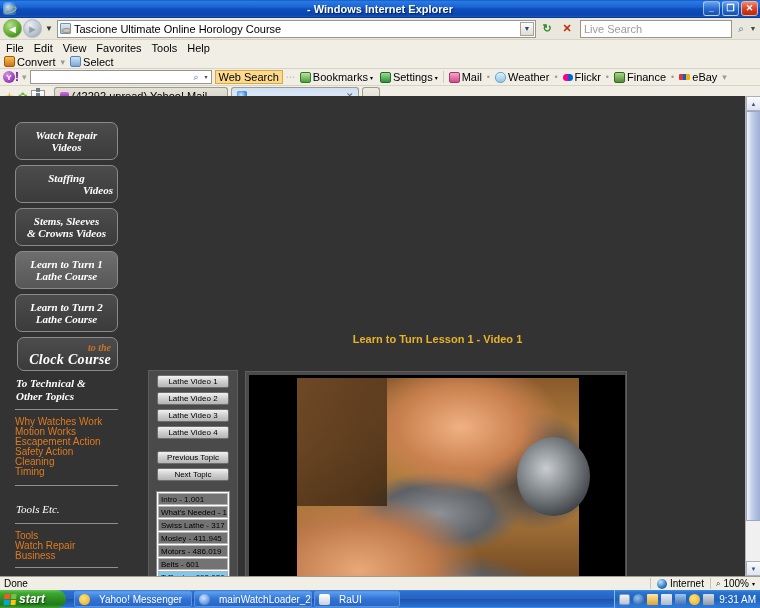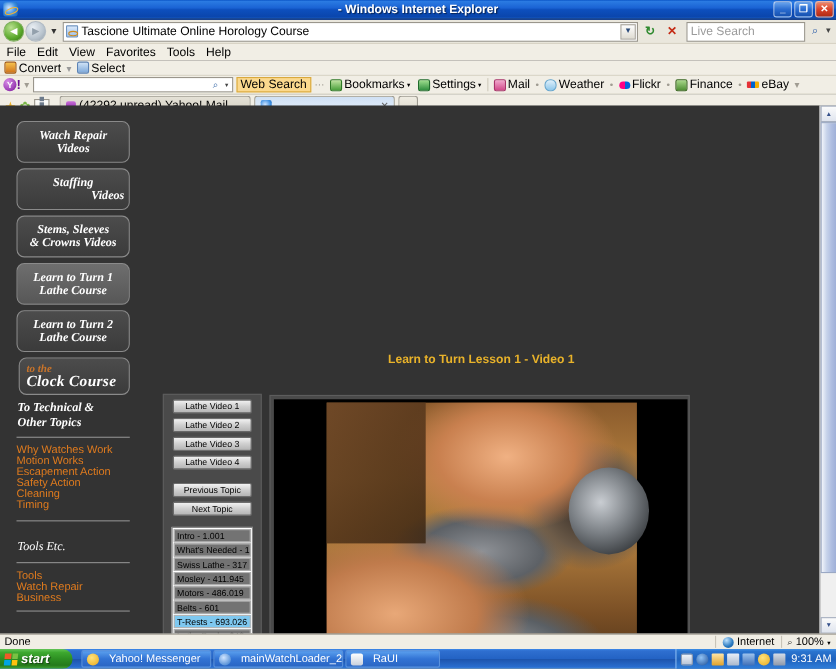--- a/index.html
+++ b/index.html
@@ -82,21 +82,21 @@
     background: linear-gradient(to bottom,#fdfdfd,#dfdcd2); border:1px solid #a6a299;
     display:flex;align-items:center;justify-content:center;font-size:7px;color:#2a4a7a;}
   .refreshbtn, .stopbtn {
     width:18px;height:18px;margin-left:2px;
     display:flex;align-items:center;justify-content:center;
     font-size:11px;font-weight:bold;
   }
   .refreshbtn{color:#2f8a2f;}
   .stopbtn{color:#c42b15;}
   .searchbox {
-    width: 108px; height:18px; background:#fff; border:1px solid #9a968c;
+    width: 152px; height:18px; background:#fff; border:1px solid #9a968c;
     margin-left:4px; display:flex;align-items:center;padding:0 3px;
     color:#9b9b9b; font-size:11px;
   }
   .searchgo {
     width:16px;height:18px;margin-left:1px;display:flex;align-items:center;justify-content:center;
     color:#2a5ca8;font-size:10px;
   }
   .searchgo-caret{width:8px;height:18px;display:flex;align-items:center;justify-content:center;font-size:7px;color:#444;}
 
   
@@ -145,40 +145,40 @@
   .tab .x { color:#666; font-size:9px; }
 
   
   .cmdbar { height:19px; background:#f1eee5; display:flex; align-items:center; justify-content:flex-end;
     padding-right:4px; gap:5px; border-bottom:1px solid #9e9b91; }
   .cmd { display:flex; align-items:center; gap:2px; font-size:11px; color:#000; }
   .cmd-ico { width:13px;height:13px;border-radius:2px; }
 
   
   .page { position:absolute; left:0; top:96px; width:760px; height:480px; background:#333333; overflow:hidden; }
-  .content-wrap { position:absolute; left:0; top:0; width:745px; height:480px; background:#333333; }
+  .content-wrap { position:absolute; left:0; top:12px; width:745px; height:480px; background:#333333; }
 
   
   .sidebar { position:absolute; left:15px; top:14px; width:103px; }
   .sb-btn {
     background: linear-gradient(to bottom,#4c4c4c,#3b3b3b);
     border: 1px solid #8a8a8a;
     border-radius: 7px;
     color:#fff;
     font-family:"Liberation Serif", serif;
     font-style: italic; font-weight:bold;
     font-size:11px; line-height:12px;
     text-align:center;
     padding: 6px 4px;
     margin-bottom: 5px;
   }
   .sb-btn.light { background: linear-gradient(to bottom,#6e6e6e,#575757); }
   .sb-btn.two-r { text-align:right; }
   .sb-btn.two-r .l1 { text-align:center; }
-  .sb-btn.clock { text-align:left; padding:4px 6px; }
+  .sb-btn.clock { text-align:right; padding:4px 6px; }
   .sb-btn.clock .small { color:#c9742a; font-size:10px; font-style:italic; font-weight:bold; display:block; }
   .sb-btn.clock .big { color:#fff; font-size:14px; font-style:italic; font-weight:bold; display:block; letter-spacing:.3px;}
   .sb-head {
     color:#fff; font-family:"Liberation Serif", serif; font-style:italic; font-weight:bold;
     font-size:11px; line-height:13px; margin: 6px 0 6px 1px;
   }
   .sb-rule { height:1px; background:#8f8f8f; margin:5px 0 7px 0; }
   .sb-link { color:#e07b1e; font-size:10px; line-height:10px; display:block; }
   .sb-gap { height:10px; }
   .sb-tools { color:#fff; font-family:"Liberation Serif", serif; font-style:italic; font-weight:normal; font-size:11px; margin-left:1px;}

